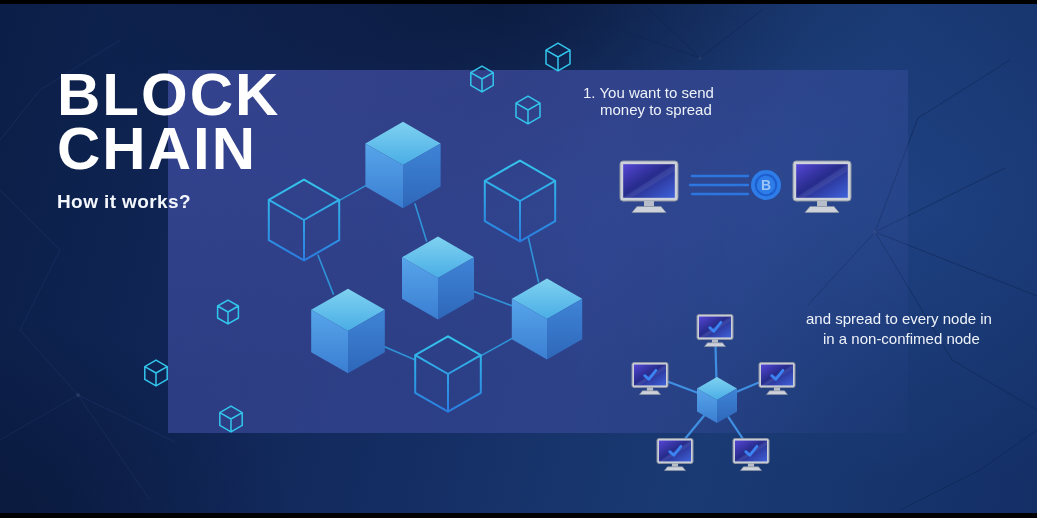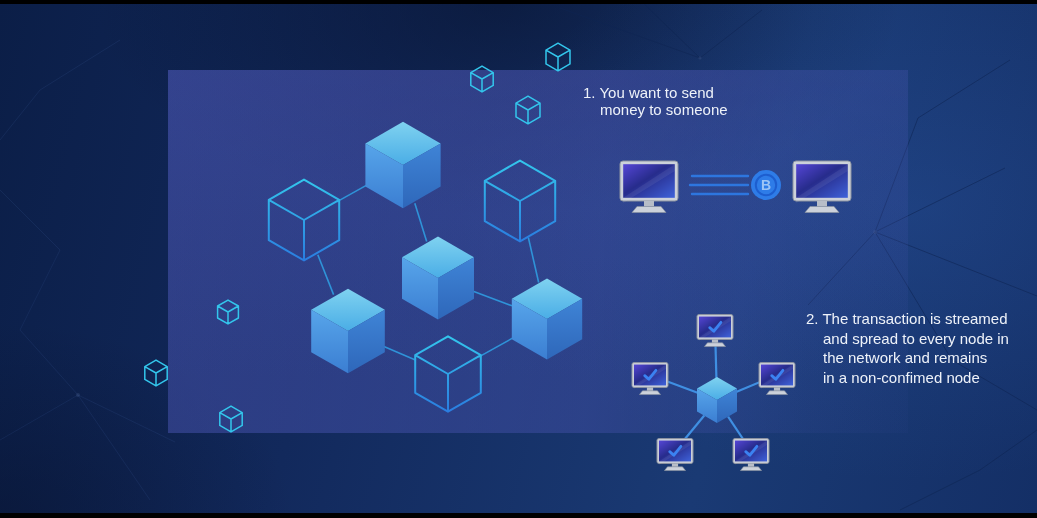--- a/index.html
+++ b/index.html
@@ -51,29 +51,32 @@
     </g>
     <g fill="#58719f" opacity="0.25">
       <circle cx="875" cy="232" r="2"></circle>
         <circle cx="78" cy="395" r="2"></circle>
         <circle cx="700" cy="58" r="1.6"></circle>
     </g>
   </svg>
 
   <div class="panel"></div>
 
+  <div class="title-block">
+    <div class="title-line">BLOCK</div>
+    <div class="title-line">CHAIN</div>
+    <div class="subtitle">How it works?</div>
+  </div>
 
   <div class="step step1" id="step1-text">
       <div class="step-line">1. You want to send</div>
-      <div class="step-line">money to someone</div>
+      <div class="step-line">money to spread</div>
     </div>
   <div class="step step2" id="step2-text">
-      <div class="step-line">2. The transaction is streamed</div>
       <div class="step-line">and spread to every node in</div>
-      <div class="step-line">the network and remains</div>
       <div class="step-line">in a non-confimed node</div>
     </div>
 
   <svg id="scene" width="1037" height="518">
       <defs>
         <linearGradient id="cubeTop" x1="0" y1="0" x2="0" y2="1">
           <stop offset="0%" stop-color="#7fd2f0"></stop>
           <stop offset="100%" stop-color="#4aade6"></stop>
         </linearGradient>
         <linearGradient id="cubeLeft" x1="0" y1="0" x2="0" y2="1">

